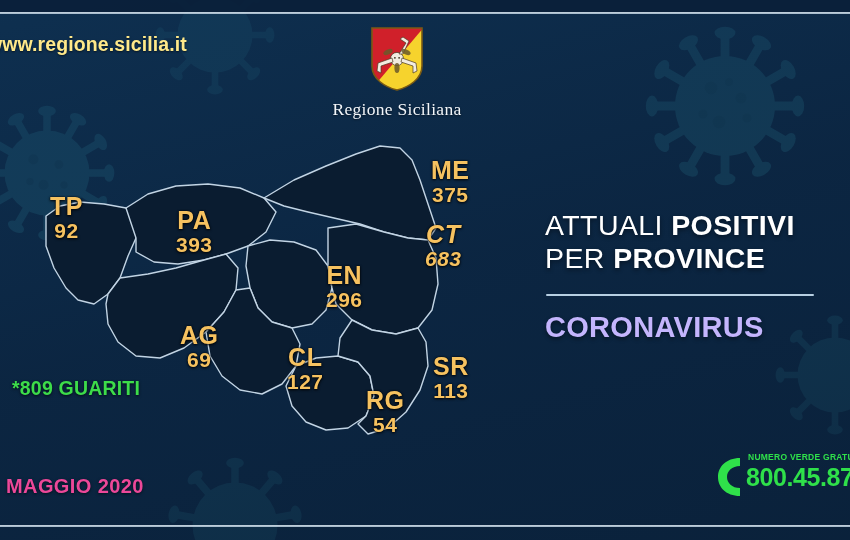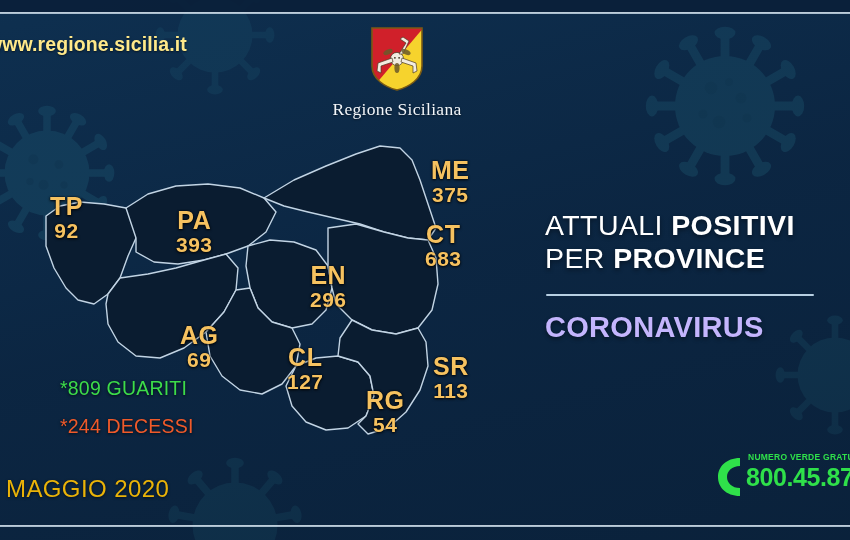--- a/index.html
+++ b/index.html
@@ -92,30 +92,29 @@
   }
   .sub-line{
     font-size:29px; font-weight:700; line-height:1.2;
     letter-spacing:.3px; white-space:nowrap;
     text-shadow:0 2px 4px rgba(0,0,0,.45);
   }
   .sub-white{ color:#c4b5fd; }
   .sub-gold { color:#f6c05a; }
   
   .stat{
-    position:absolute; z-index:10; font-size:19.5px; font-weight:400;
+    position:absolute; z-index:10; font-size:19.5px; font-weight:700;
     letter-spacing:.2px; white-space:nowrap;
     text-shadow:0 1px 3px rgba(0,0,0,.7);
-    margin-left:48px;
   }
   #stat-recovered{ left:12px; top:377px; color:#3ddc4a; }
   #stat-deaths   { left:12px; top:415px; color:#f05a2a; }
   #date-label{
     position:absolute; left:6px; top:475px; z-index:10;
-    font-size:24px; font-weight:400; color:#eab308; letter-spacing:.4px;
+    font-size:20px; font-weight:700; color:#ec4899; letter-spacing:.4px;
     text-shadow:0 1px 3px rgba(0,0,0,.6);
   }
   
   #hotline{ position:absolute; left:714px; top:452px; z-index:11; }
   #hotline-top{
     position:absolute; left:34px; top:0; display:flex; align-items:center; gap:5px;
   }
   #hotline-caption{
     font-size:8.5px; font-weight:700; color:#2fe04a; letter-spacing:.25px;
     white-space:nowrap;
@@ -483,25 +482,25 @@
       <span class="val">92</span>
     </div>
     <div class="prov-label" style="left:168px; top:80px;">
       <span class="code">PA</span>
       <span class="val">393</span>
     </div>
     <div class="prov-label" style="left:423px; top:30px;">
       <span class="code">ME</span>
       <span class="val">375</span>
     </div>
-    <div class="prov-label" style="left:417px; top:94px;">
+    <div class="prov-label" style="left:417px; top:94px;font-style:italic;">
       <span class="code">CT</span>
       <span class="val">683</span>
     </div>
-    <div class="prov-label" style="left:302px; top:135px;">
+    <div class="prov-label" style="left:318px; top:135px;">
       <span class="code">EN</span>
       <span class="val">296</span>
     </div>
     <div class="prov-label" style="left:172px; top:166px;margin-top:29px;">
       <span class="code">AG</span>
       <span class="val">69</span>
     </div>
     <div class="prov-label" style="left:279px; top:217px;">
       <span class="code">CL</span>
       <span class="val">127</span>
@@ -521,21 +520,20 @@
     <div class="hl-line"><span class="hl-light">PER </span><span class="hl-bold">PROVINCE</span></div>
   </div>
 
   <div id="headline-divider"></div>
 
   <div id="subhead">
     <div class="sub-line sub-white">CORONAVIRUS</div>
   </div>
 
   <div class="stat" id="stat-recovered">*809 GUARITI</div>
-  <div class="stat" id="stat-deaths">*244 DECESSI</div>
   <div id="date-label">MAGGIO 2020</div>
 
   <div id="hotline">
     <div id="hotline-handset">
       <svg width="30" height="44" viewBox="0 0 30 44">
         <path d="M26,3 C12,3 4,12 4,22 C4,32 12,41 26,41 L26,33
                  C18,33 13,28 13,22 C13,16 18,11 26,11 Z" fill="#2fe04a"></path>
       </svg>
     </div>
     <div id="hotline-top">

